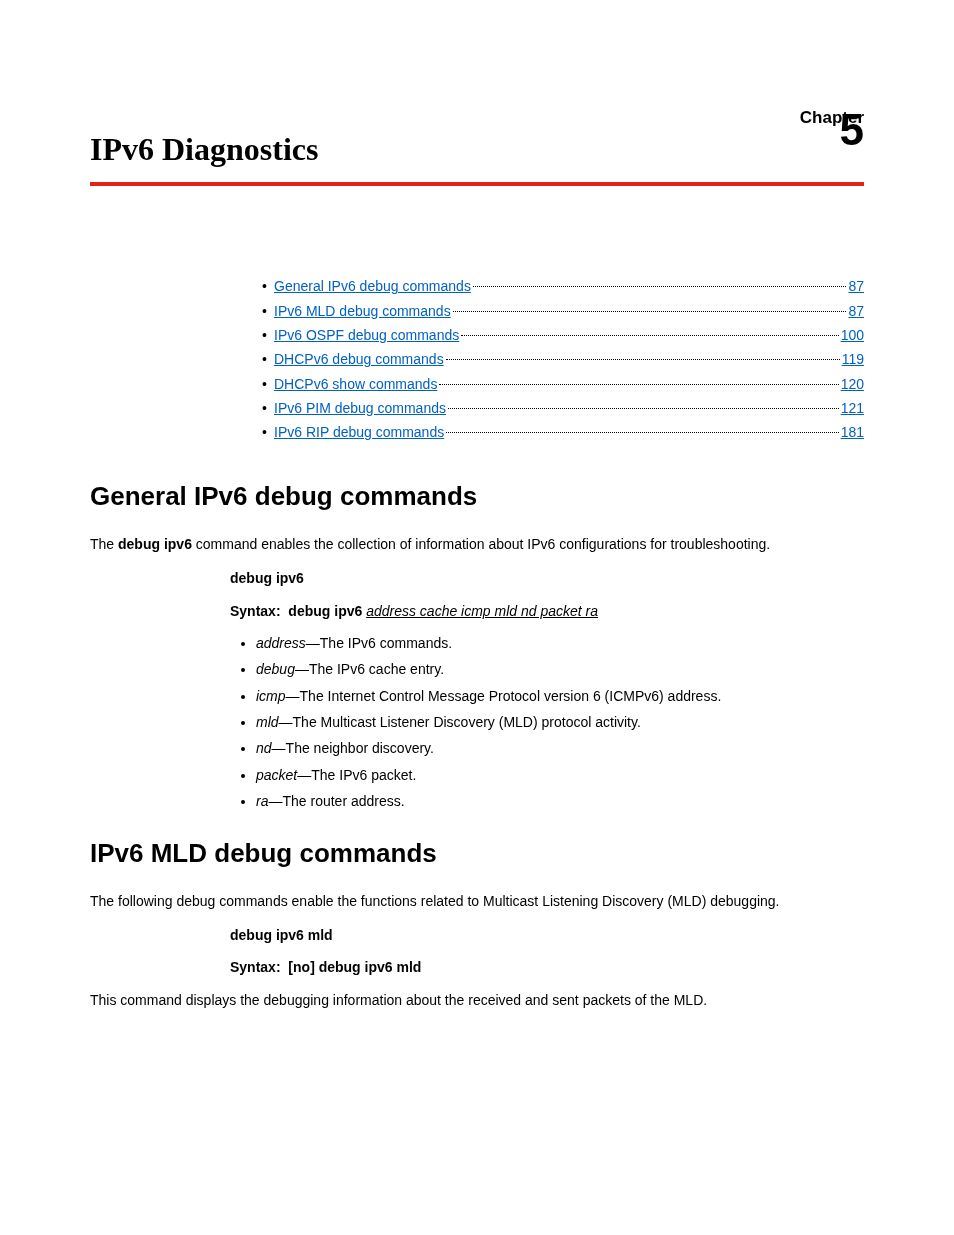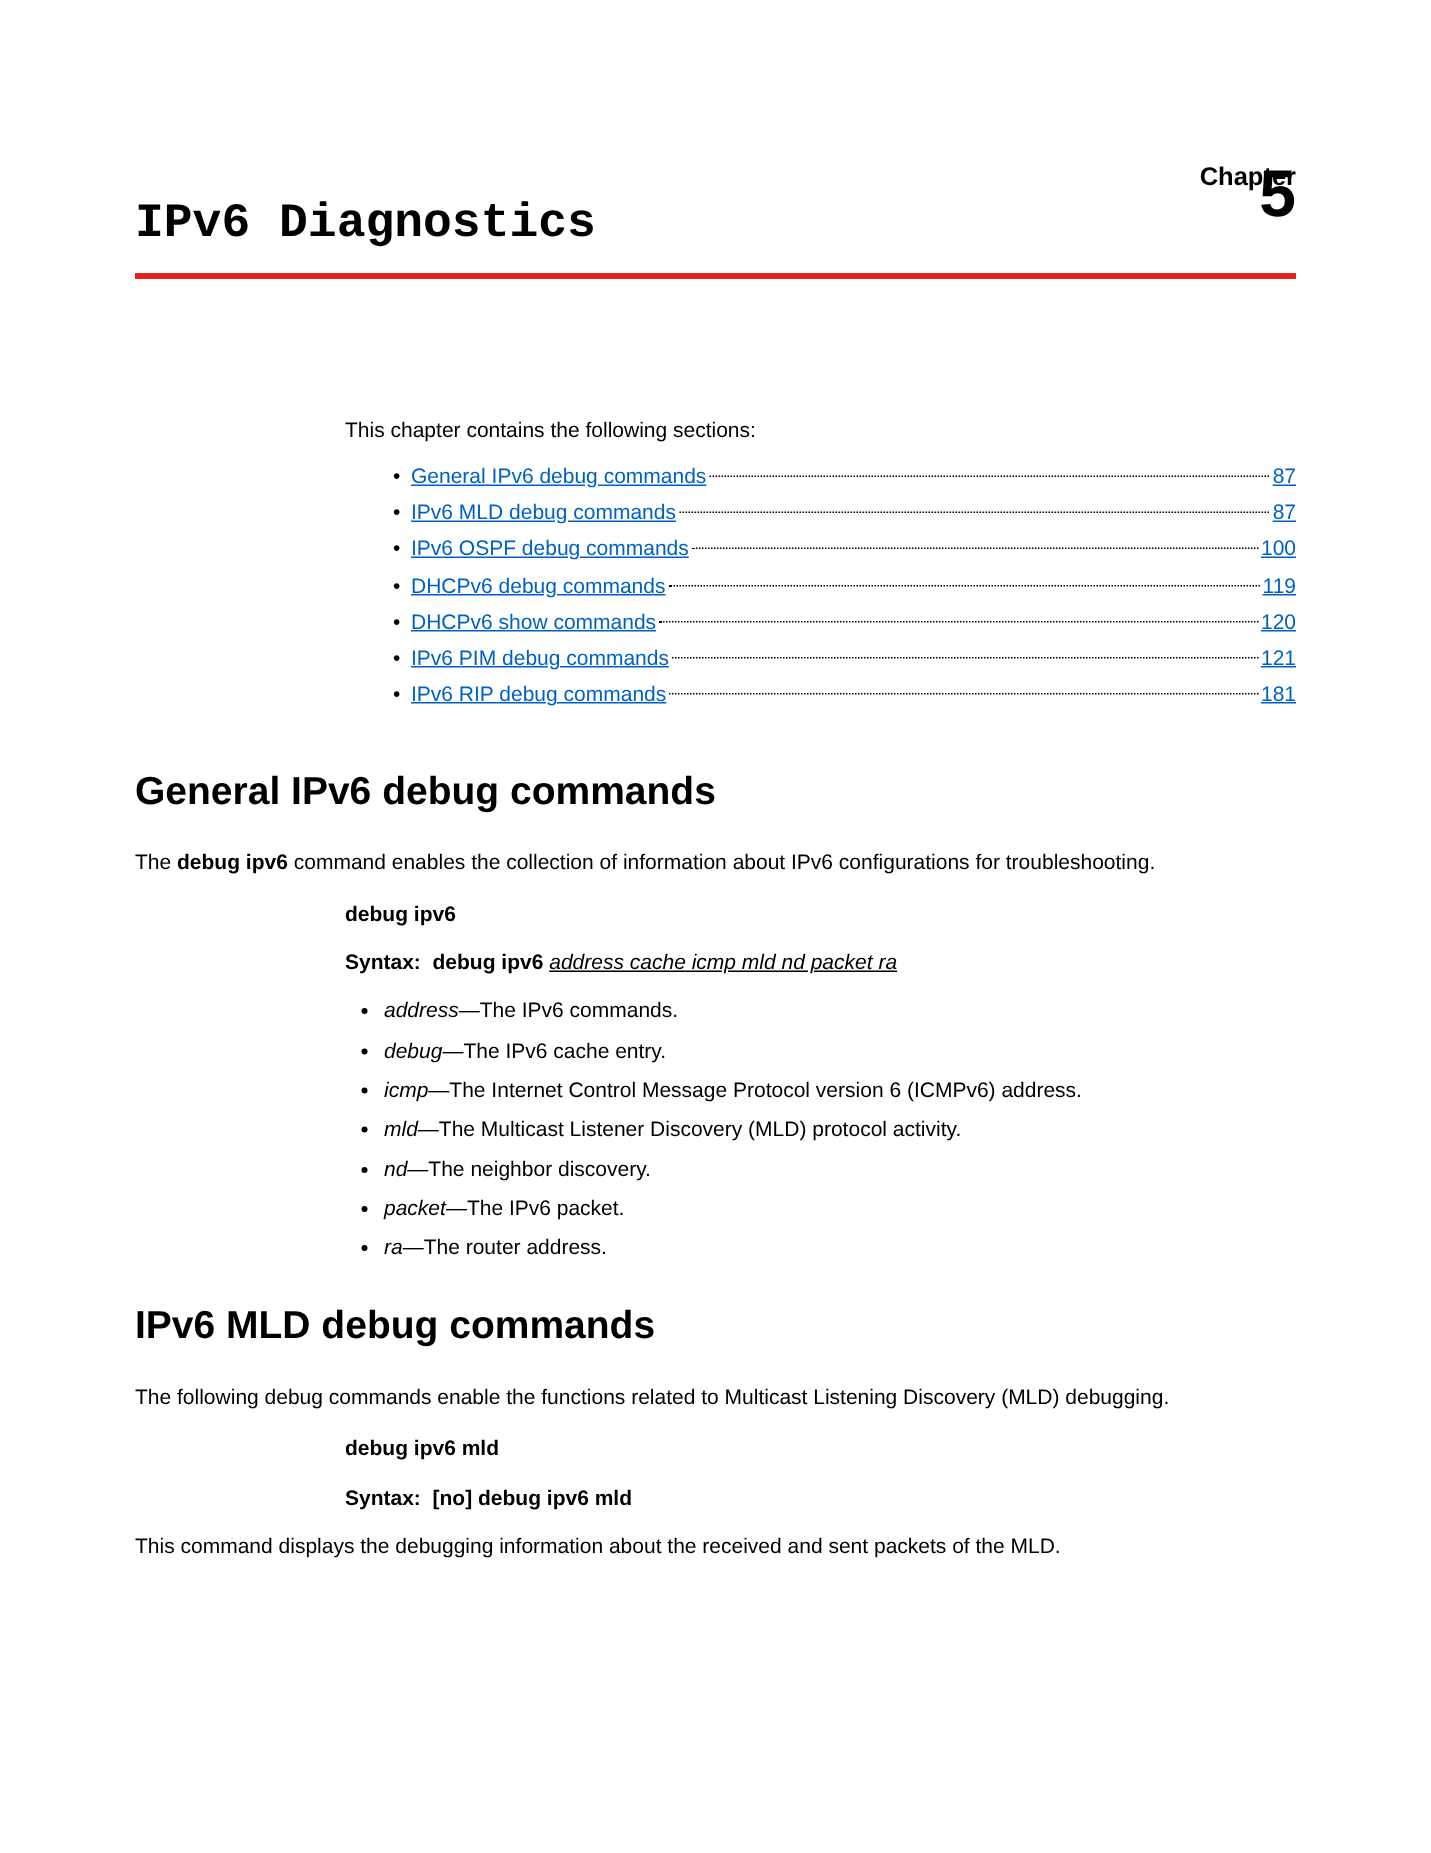--- a/index.html
+++ b/index.html
@@ -28,21 +28,21 @@
   .chapter-number {
     position: absolute;
     right: 0;
     top: 28px;
     font-weight: bold;
     font-size: 44px;
     line-height: 1;
   }
   .chapter-title {
     font-size: 32px;
-    font-family: Liberation Mono, monospace;
+    font-family: Liberation Serif, serif;
     font-stretch: condensed;
     font-weight: bold;
     padding-top: 46px;
   }
   .red-rule {
     border: none;
     border-top: 4px solid #e2231a;
     margin: 10px 0 0 0;
   }
   .body-col {
@@ -119,21 +119,20 @@
 <body>
 
 <div class="header-block">
   <div class="chapter-label">Chapter</div>
   <div class="chapter-number">5</div>
   <div class="chapter-title">IPv6 Diagnostics</div>
 </div>
 <hr class="red-rule">
 
 <div class="body-col">
-  <div class="intro">This chapter contains the following sections:</div>
 
   <div class="toc">
     <div class="toc-row">
       <span class="toc-bullet">•</span>
       <a href="#" class="toc-label">General IPv6 debug commands</a>
       <span class="dots"></span>
       <a href="#" class="toc-page">87</a>
     </div>
     <div class="toc-row">
       <span class="toc-bullet">•</span>

